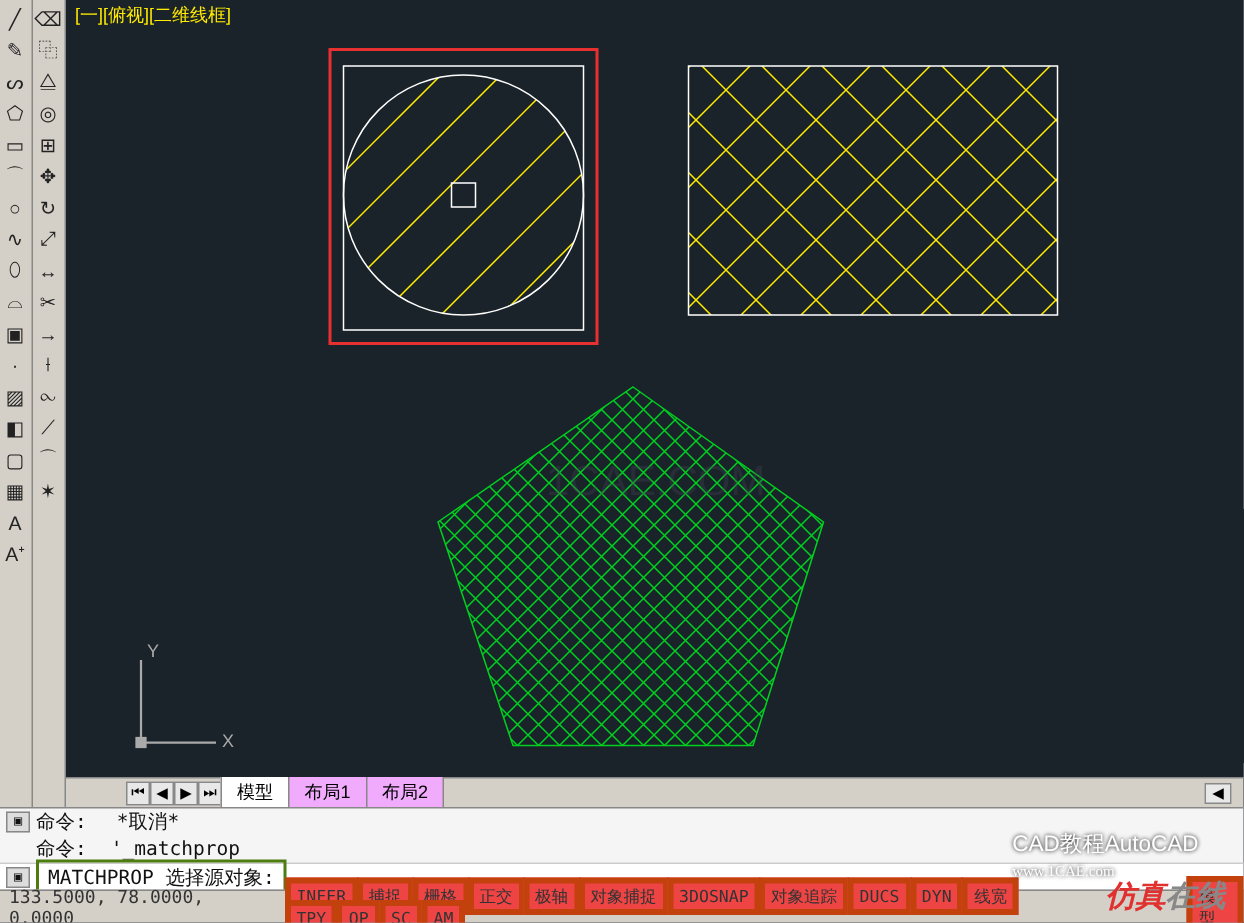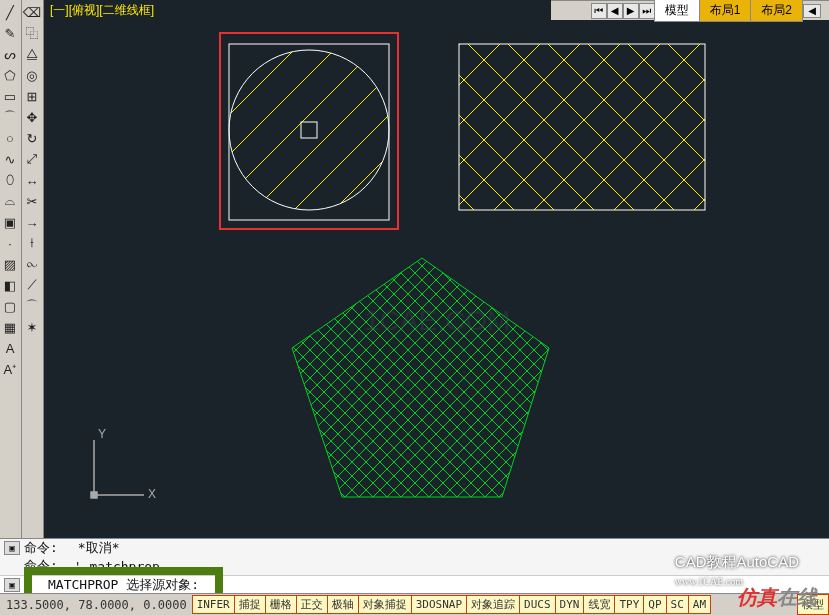--- a/index.html
+++ b/index.html
@@ -44,21 +44,21 @@
     display: flex;
     align-items: center;
     justify-content: center;
     cursor: pointer;
     font-size: 13px;
     color: #222;
   }
   .canvas-wrap {
     flex: 1;
     display: flex;
-    flex-direction: row;
+    flex-direction: column;
     background: #1a2329;
     min-width: 0;
   }
   .canvas {
     flex: 1;
     background: #1a2329;
     position: relative;
   }
   .view-label {
     position: absolute;
@@ -84,21 +84,21 @@
     background: #e8e8e8;
     border: 1px solid #888;
     font-size: 10px;
     display: flex;
     align-items: center;
     justify-content: center;
     cursor: pointer;
   }
   .tab {
     padding: 2px 10px;
-    background: #eab308;
+    background: #f0abfc;
     border: 1px solid #888;
     font-size: 12px;
     cursor: pointer;
     margin-left: -1px;
   }
   .tab.active { background: #fff; }
   .tab-scroll-end {
     margin-left: auto;
     margin-right: 8px;
     width: 18px;
@@ -140,22 +140,22 @@
     border-top: 1px solid #888;
     display: flex;
     align-items: center;
     font-size: 12px;
     color: #333;
     font-family: "SimSun", monospace;
   }
   .status-coords { padding: 0 6px; }
   .status-btn {
     padding: 2px 4px;
-    border: 1px solid #c2410c;
-    background: #fef9c3;
+    border: 4px solid #c2410c;
+    background: #ef4444;
     margin-left: -1px;
     font-size: 11px;
   }
   .status-gap { flex: 1; }
   .watermark1 {
     position: absolute;
     right: 30px;
     bottom: 28px;
     color: #fff;
     font-size: 15px;
@@ -297,21 +297,21 @@
     <span class="cmd-icon">▣</span>
     <span>命令:</span>
     <span style="margin-left:20px;">*取消*</span>
   </div>
   <div class="cmd-line">
     <span style="margin-left:20px;">命令:</span>
     <span style="margin-left:16px;">'_matchprop</span>
   </div>
   <div class="cmd-line prompt">
     <span class="cmd-icon">▣</span>
-    <span class="highlight" style="border:8px solid #4d7c0f;padding:1px 16px;">
+    <span class="highlight" style="border:2px solid #4d7c0f;padding:1px 6px;">
       <span>MATCHPROP 选择源对象:</span>
     </span>
   </div>
 </div>
 
 <div class="status-bar">
   <span class="status-coords">133.5000, 78.0000, 0.0000</span>
   <span id="status-items"><span class="status-btn">INFER</span><span class="status-btn">捕捉</span><span class="status-btn">栅格</span><span class="status-btn">正交</span><span class="status-btn">极轴</span><span class="status-btn">对象捕捉</span><span class="status-btn">3DOSNAP</span><span class="status-btn">对象追踪</span><span class="status-btn">DUCS</span><span class="status-btn">DYN</span><span class="status-btn">线宽</span><span class="status-btn">TPY</span><span class="status-btn">QP</span><span class="status-btn">SC</span><span class="status-btn">AM</span></span>
   <span class="status-gap"></span>
   <span class="status-btn">模型</span>

